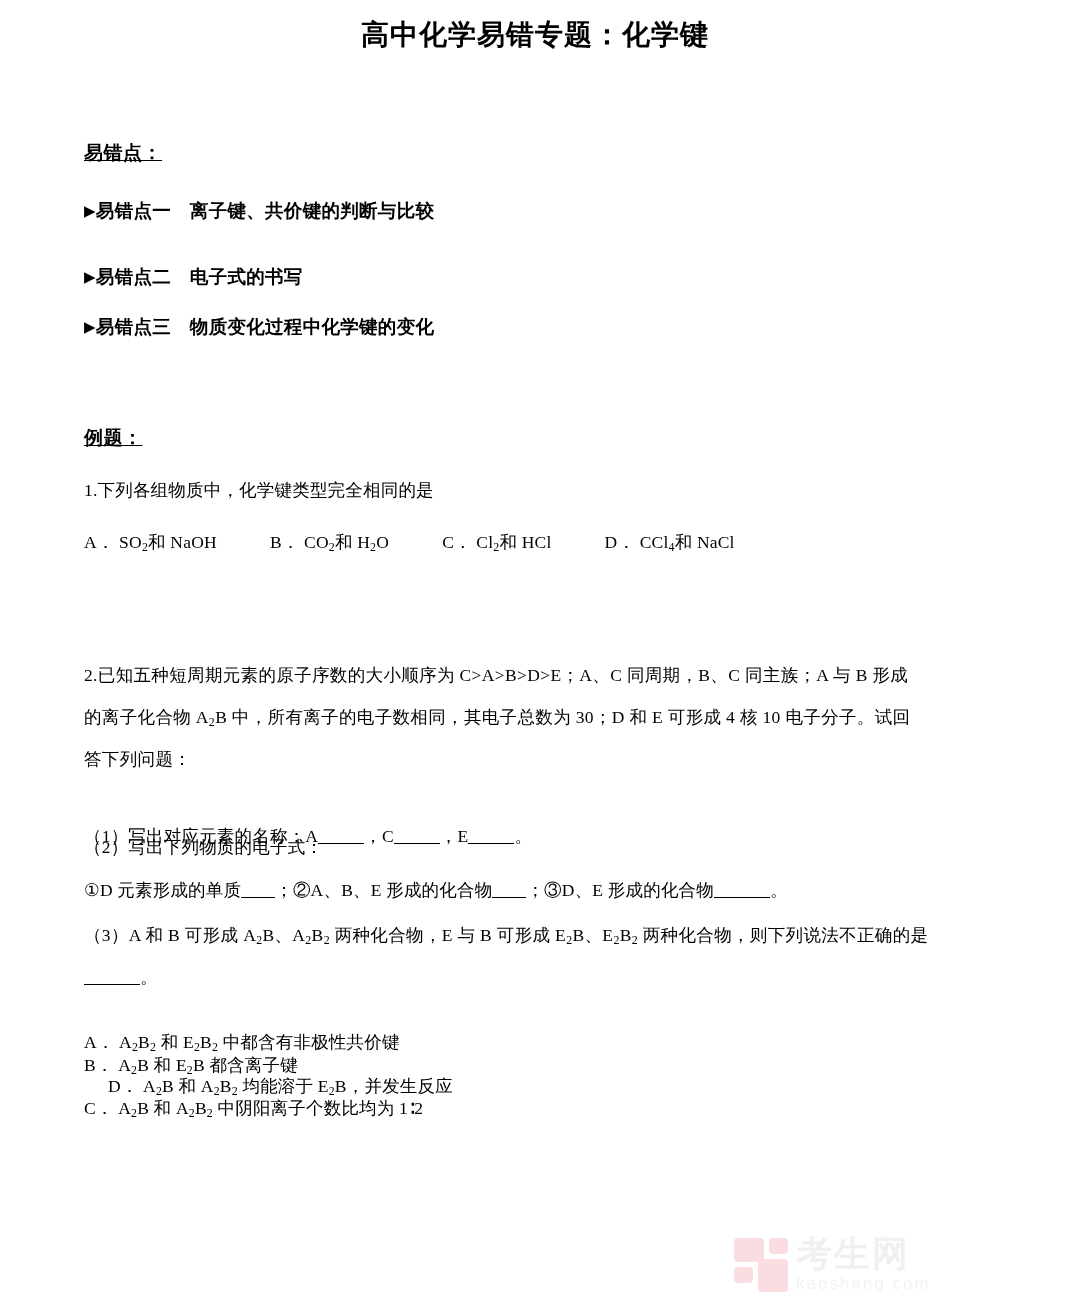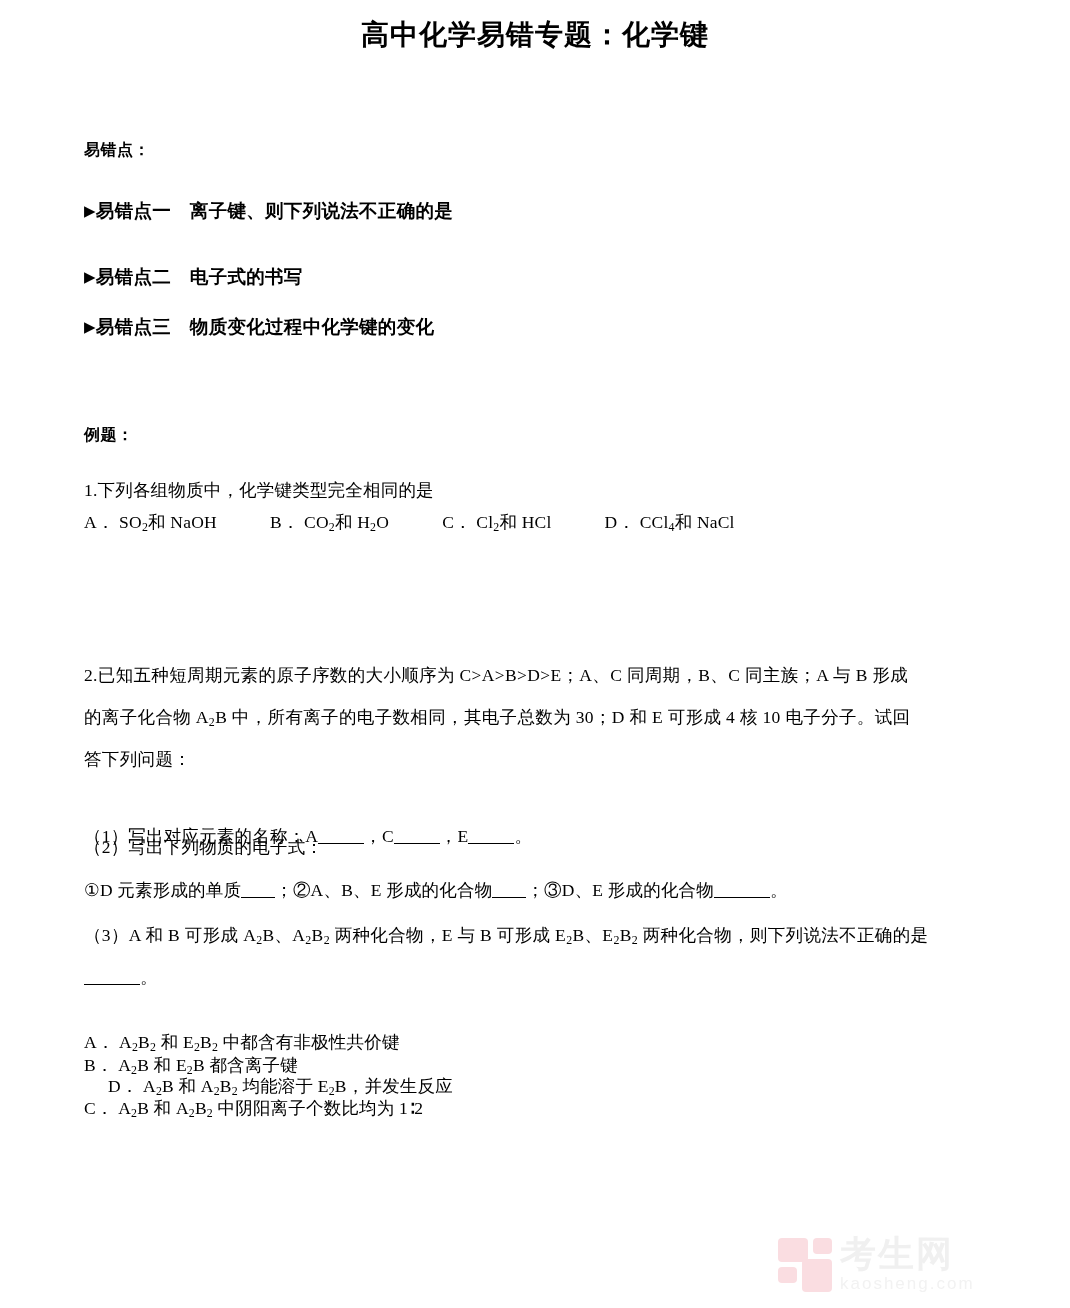--- a/index.html
+++ b/index.html
@@ -14,21 +14,20 @@
     overflow: hidden;
     font-family: "Liberation Serif", "DejaVu Serif", serif;
     color: #000000;
     -webkit-font-smoothing: antialiased;
   }
 
   .page {
     position: relative;
     width: 924px;
     height: 1308px;
-    padding-left: 44px;
   }
 
   
   .doc-title {
     position: absolute;
     top: 16px;
     left: 0;
     width: 1070px;
     text-align: center;
     font-family: "Liberation Sans", "DejaVu Sans", sans-serif;
@@ -44,22 +43,23 @@
     left: 84px;
   }
 
   .hei {
     font-family: "Liberation Sans", "DejaVu Sans", sans-serif;
     font-weight: bold;
     color: #000;
   }
 
   .section-head {
-    font-size: 16px;
+    font-size: 19px;
     letter-spacing: 0.5px;
+    text-decoration: underline;
   }
 
   .point-line {
     font-size: 18.5px;
     letter-spacing: 0.3px;
     white-space: pre;
   }
 
   .tri {
     font-size: 15px;
@@ -142,31 +142,31 @@
 </style>
 </head>
 <body>
 
 <div class="page">
 
   <div class="doc-title">高中化学易错专题：化学键</div>
 
   <div class="block hei section-head" style="top:140px;">易错点：</div>
 
-  <div class="block hei point-line" style="top:198px;"><span class="tri">▶</span><span>易错点一</span><span>　</span><span>离子键、则下列说法不正确的是</span></div>
+  <div class="block hei point-line" style="top:198px;"><span class="tri">▶</span><span>易错点一</span><span>　</span><span>离子键、共价键的判断与比较</span></div>
 
   <div class="block hei point-line" style="top:264px;"><span class="tri">▶</span><span>易错点二</span><span>　</span><span>电子式的书写</span></div>
 
   <div class="block hei point-line" style="top:314px;"><span class="tri">▶</span><span>易错点三</span><span>　</span><span>物质变化过程中化学键的变化</span></div>
 
   <div class="block hei section-head" style="top:425px;">例题：</div>
 
   <div class="block body-line" style="top:478px;text-align:right;">1.下列各组物质中，化学键类型完全相同的是</div>
 
-  <div class="block body-line" style="top:510px;font-family:Liberation Serif, serif;"><span>A．&nbsp;SO<sub>2</sub>和 NaOH</span><span>　　　</span><span>B．&nbsp;CO<sub>2</sub>和 H<sub>2</sub>O</span><span>　　　</span><span>C．&nbsp;Cl<sub>2</sub>和 HCl</span><span>　　　</span><span>D．&nbsp;CCl<sub>4</sub>和 NaCl</span></div>
+  <div class="block body-line" style="top:530px;font-family:Liberation Serif, serif;"><span>A．&nbsp;SO<sub>2</sub>和 NaOH</span><span>　　　</span><span>B．&nbsp;CO<sub>2</sub>和 H<sub>2</sub>O</span><span>　　　</span><span>C．&nbsp;Cl<sub>2</sub>和 HCl</span><span>　　　</span><span>D．&nbsp;CCl<sub>4</sub>和 NaCl</span></div>
 
   <div class="block body-line wide" style="top:663px;">2.已知五种短周期元素的原子序数的大小顺序为 C&gt;A&gt;B&gt;D&gt;E；A、C 同周期，B、C 同主族；A 与 B 形成</div>
 
   <div class="block body-line wide" style="top:705px;">的离子化合物 A<sub>2</sub>B 中，所有离子的电子数相同，其电子总数为 30；D 和 E 可形成 4 核 10 电子分子。试回</div>
 
   <div class="block body-line wide" style="top:747px;">答下列问题：</div>
 
   <div class="block body-line" style="top:792px;margin-top:32px;">（1）写出对应元素的名称：A<span class="blank b4"></span>，C<span class="blank b4"></span>，E<span class="blank b4"></span>。</div>
 
   <div class="block body-line" style="top:835px;">（2）写出下列物质的电子式：</div>

